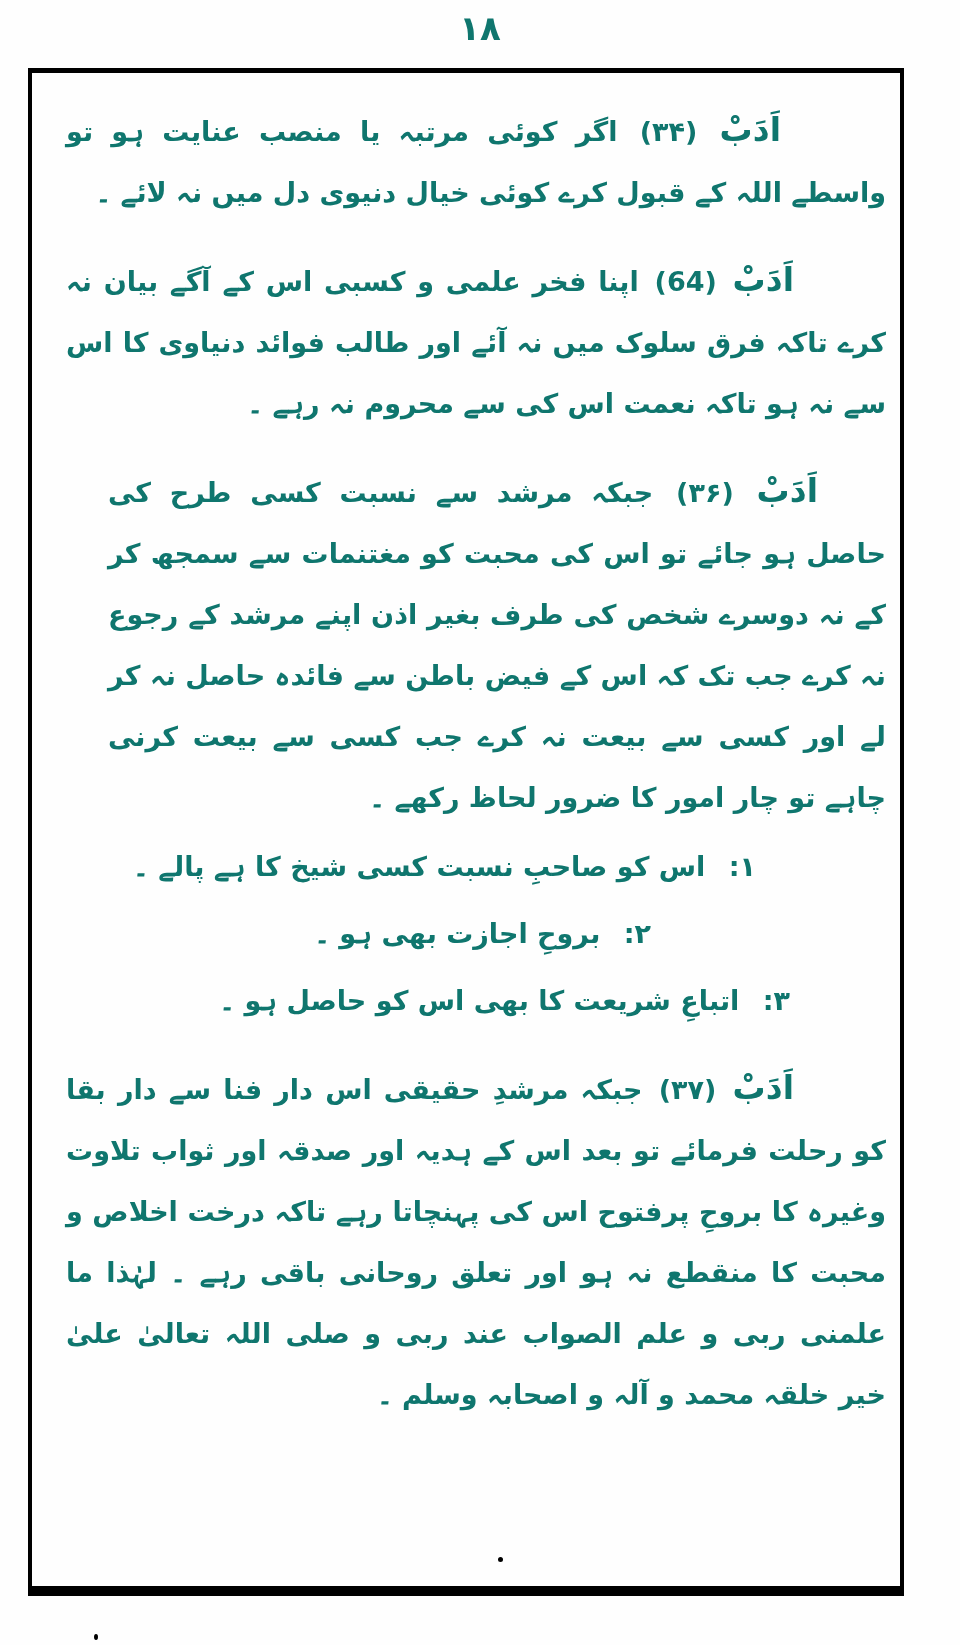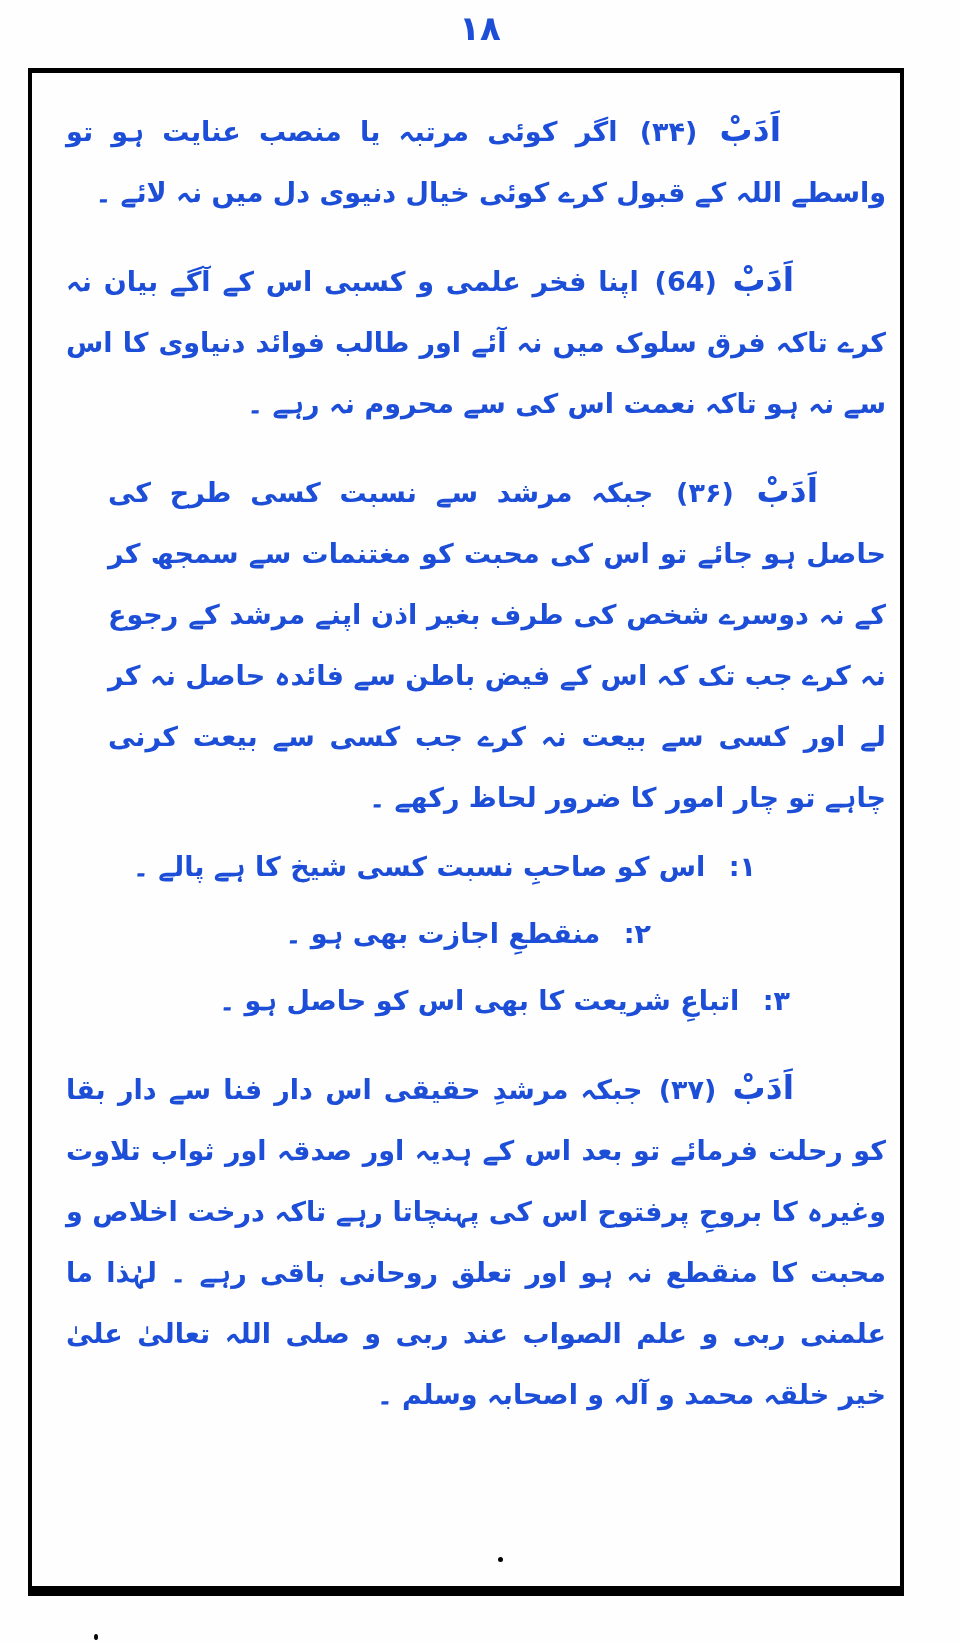--- a/index.html
+++ b/index.html
@@ -6,21 +6,21 @@
     margin: 0;
     padding: 0;
     background: #ffffff;
   }
   .page {
     position: relative;
     width: 960px;
     height: 1645px;
     background: #fefefe;
     font-family: "DejaVu Sans", sans-serif;
-    color: #1d4ed8;
+    color: #0f766e;
     overflow: hidden;
   }
   .page-number {
     position: absolute;
     top: 8px;
     left: 0;
     width: 100%;
     text-align: center;
     font-size: 34px;
     font-weight: bold;
@@ -105,21 +105,21 @@
         <span>جبکہ مرشد سے نسبت کسی طرح کی حاصل ہو جائے تو اس کی محبت کو مغتنمات سے سمجھ کر کے نہ دوسرے شخص کی طرف بغیر اذن اپنے مرشد کے رجوع نہ کرے جب تک کہ اس کے فیض باطن سے فائدہ حاصل نہ کر لے اور کسی سے بیعت نہ کرے جب کسی سے بیعت کرنی چاہے تو چار امور کا ضرور لحاظ رکھے ۔</span>
       </p>
 
       <div class="conditions">
         <div class="list-item list-item-1">
           <span class="li-num">۱:</span>
           <span>اس کو صاحبِ نسبت کسی شیخ کا ہے پالے ۔</span>
         </div>
         <div class="list-item list-item-2">
           <span class="li-num">۲:</span>
-          <span>منقطعِ اجازت بھی ہو ۔</span>
+          <span>بروحِ اجازت بھی ہو ۔</span>
         </div>
         <div class="list-item list-item-3">
           <span class="li-num">۳:</span>
           <span>اتباعِ شریعت کا بھی اس کو حاصل ہو ۔</span>
         </div>
       </div>
 
       <p class="para para-37">
         <span class="adab-label">اَدَبْ</span>
         <span class="adab-number">(۳۷)</span>

